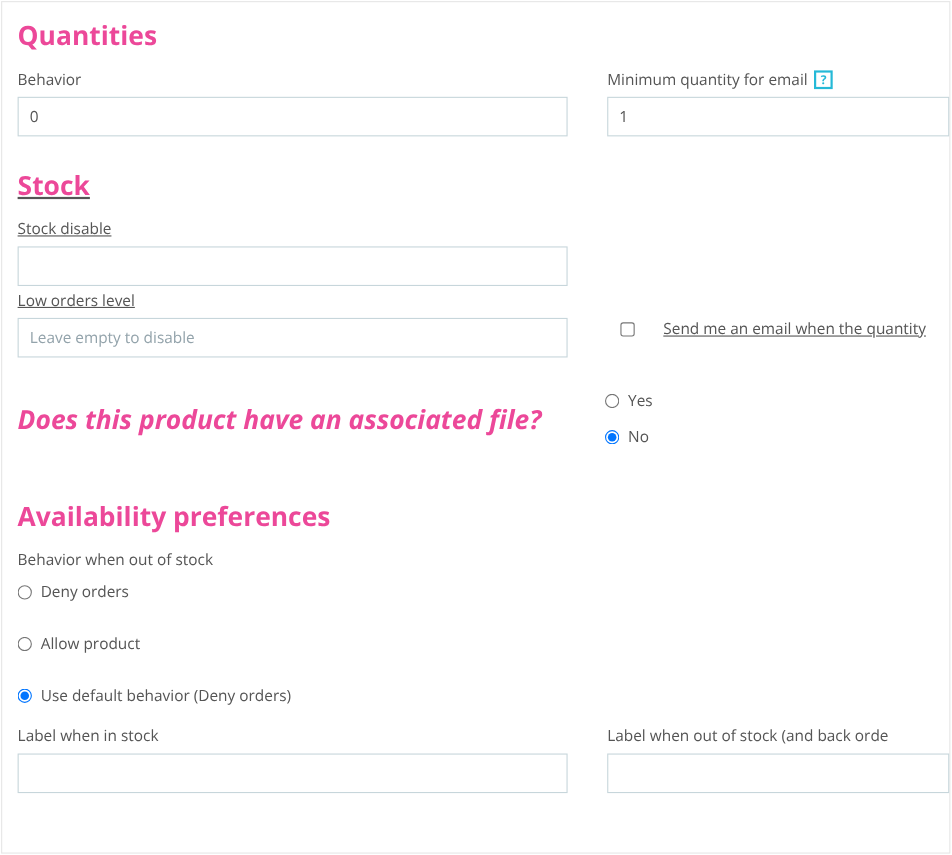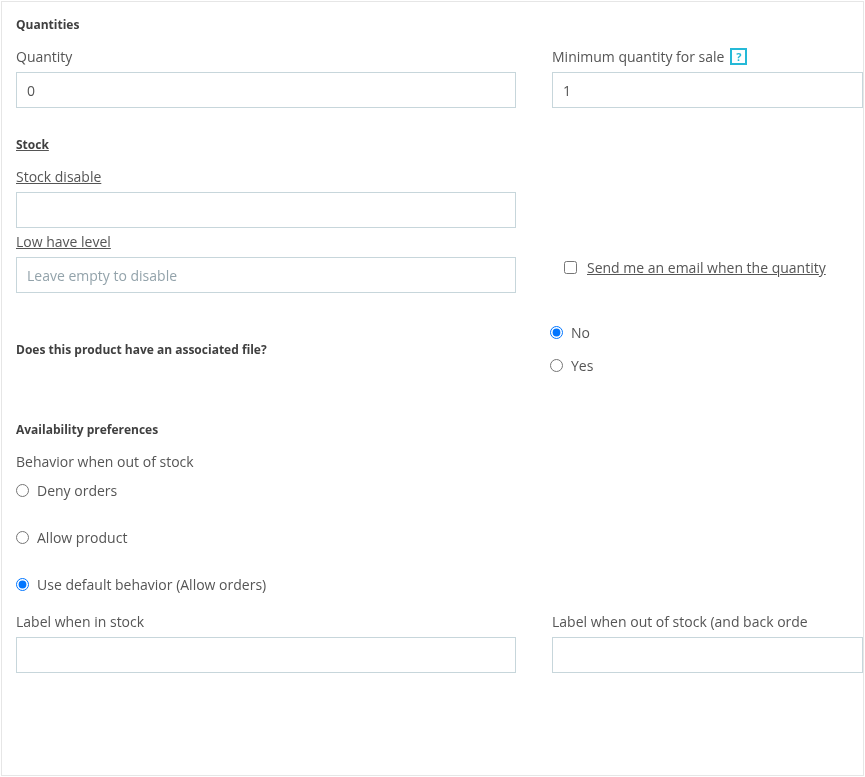--- a/index.html
+++ b/index.html
@@ -13,22 +13,22 @@
       overflow: hidden;
     }
     .panel {
       border: 1px solid #e6e6e6;
       width: 863px;
       height: 775px;
       margin: 1px;
       padding: 14px 0 0 14px;
     }
     h2 {
-      color: #404040;
-      font-size: 12px;
+      color: #ec4899;
+      font-size: 24px;
       font-weight: 700;
       margin-bottom: 14px;
     }
     .row {
       display: flex;
       margin-bottom: 28px;
     }
     .col-left { width: 536px; padding-right: 36px; }
     .col-right { flex: 1; }
     .label {
@@ -53,35 +53,35 @@
     .stock-block { margin-bottom: 20px; text-decoration: underline; }
     .stock-inner-left { width: 500px; }
     .low-stock-row {
       display: flex;
       align-items: center;
     }
     .low-stock-left { width: 500px; margin-right: 48px; }
     .checkbox-wrap {
       display: flex;
       align-items: center;
-      gap: 10px;
+      gap: 26px;
       padding-top: 10px;
     }
     input[type="checkbox"] {
       width: 13px;
       height: 13px;
       accent-color: #25b9d7;
     }
     .associated-row {
       display: flex;
       align-items: center;
       margin: 30px 0 46px 0;
     }
     .associated-left { flex: 0 0 534px; }
-    .associated-left h2 { margin-bottom: 0; }
+    .associated-left h2 { margin-bottom: 0; font-style: italic; }
     .associated-right { flex: 1; display: flex; flex-direction: column; gap: 14px; }
     .radio-row { display: flex; align-items: center; gap: 8px; color: #555; }
     input[type="radio"] {
       width: 13px;
       height: 13px;
     }
     .radio-list { display: flex; flex-direction: column; gap: 28px; margin: 10px 0 18px 0; }
     .two-col-final { display: flex; }
     .two-col-final .col-left { width: 536px; padding-right: 36px; }
     .two-col-final .col-right { flex: 1; }
@@ -102,81 +102,81 @@
     .behavior-label { margin-bottom: 2px; }
   </style>
 </head>
 <body>
 
 <div class="panel">
 
   <h2>Quantities</h2>
   <div class="row">
     <div class="col-left">
-      <div class="label">Quantity</div>
+      <div class="label">Behavior</div>
       <input type="text" value="0" style="">
     </div>
     <div class="col-right">
       <div class="label">
-        <span>Minimum quantity for sale</span>
+        <span>Minimum quantity for email</span>
         <span class="help-icon">?</span>
       </div>
       <input type="text" value="1" style="">
     </div>
   </div>
 
   <div class="stock-block section-gap">
     <h2>Stock</h2>
     <div class="stock-inner-left">
       <div class="label">Stock disable</div>
       <input type="text" value="" style="">
     </div>
     <div class="low-stock-row" style="margin-top:4px;">
       <div class="low-stock-left">
-        <div class="label">Low have level</div>
+        <div class="label">Low orders level</div>
         <input type="text" placeholder="Leave empty to disable" style="">
       </div>
       <div class="checkbox-wrap">
         <input type="checkbox" style="">
         <span>Send me an email when the quantity</span>
       </div>
     </div>
   </div>
 
   <div class="associated-row">
     <div class="associated-left">
       <h2>Does this product have an associated file?</h2>
     </div>
     <div class="associated-right">
       <label class="radio-row">
+        <input type="radio" name="associated" style="">
+        <span>Yes</span>
+      </label>
+      <label class="radio-row">
         <input type="radio" name="associated" checked="" style="">
         <span>No</span>
-      </label>
-      <label class="radio-row">
-        <input type="radio" name="associated" style="">
-        <span>Yes</span>
       </label>
     </div>
   </div>
 
   <div class="avail-section">
     <h2>Availability preferences</h2>
     <div class="label behavior-label">Behavior when out of stock</div>
     <div class="radio-list">
       <label class="radio-row">
         <input type="radio" name="behavior" style="">
         <span>Deny orders</span>
       </label>
       <label class="radio-row">
         <input type="radio" name="behavior" style="">
         <span>Allow product</span>
       </label>
       <label class="radio-row">
         <input type="radio" name="behavior" checked="" style="">
-        <span>Use default behavior (Allow orders)</span>
+        <span>Use default behavior (Deny orders)</span>
       </label>
     </div>
     <div class="two-col-final">
       <div class="col-left">
         <div class="label">Label when in stock</div>
         <input type="text" value="" style="">
       </div>
       <div class="col-right">
         <div class="label">Label when out of stock (and back orde</div>
         <input type="text" value="" style="">

